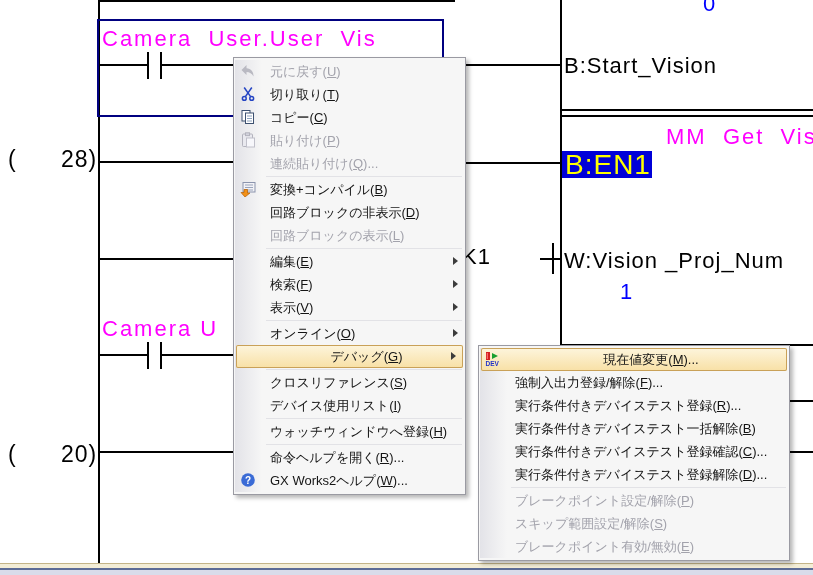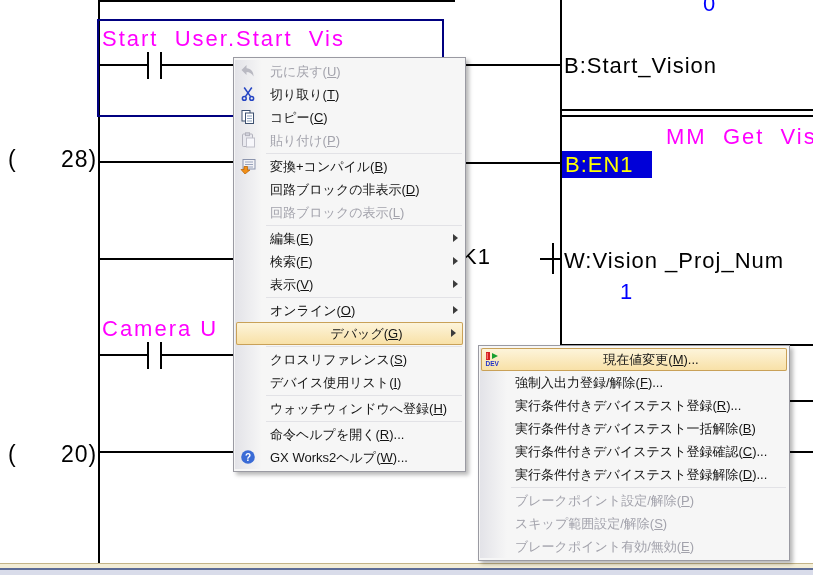--- a/index.html
+++ b/index.html
@@ -9,21 +9,21 @@
 
   
   .ln{position:absolute;background:#000;}
   .ladder-text{position:absolute;font-size:22px;letter-spacing:1px;color:#000;white-space:pre;}
   .magenta{color:#ff00ff;letter-spacing:2px;}
   .blueval{color:#0000ff;}
   .rungnum{position:absolute;font-size:23px;color:#000;white-space:pre;letter-spacing:1px;}
   #sel-box{position:absolute;left:97px;top:19px;width:343px;height:94px;
            border:2px solid #000080;background:transparent;}
   #en1-box{position:absolute;left:562px;top:151px;width:90px;height:27px;
-           background:#0000d8;color:#ffff00;font-size:22px;letter-spacing:1px;
+           background:#0000d8;color:#ffff00;font-size:28px;letter-spacing:1px;
            display:flex;align-items:center;padding-left:3px;box-sizing:border-box;}
 
   
   .bbar{position:absolute;left:0;width:813px;}
 
   
   .menu{position:absolute;background:#f6f6f6;border:1px solid #9a9aa2;
         box-shadow:3px 3px 4px rgba(0,0,0,0.28);padding:2px 0;box-sizing:border-box;}
   .gutter{position:absolute;top:2px;bottom:2px;left:1px;width:27px;
           background:linear-gradient(to right,#e3e3e8,#f6f6f6);}
@@ -71,21 +71,21 @@
   <div class="ln" style="left:147px;top:342px;width:2px;height:27px;"></div>
   <div class="ln" style="left:160px;top:342px;width:2px;height:27px;"></div>
   <div class="ln" style="left:161px;top:354px;width:72px;height:2px;"></div>
 
   <div class="ln" style="left:765px;top:400px;width:48px;height:2px;"></div>
   <div class="ln" style="left:98px;top:451px;width:135px;height:2px;"></div>
   <div class="ln" style="left:765px;top:451px;width:48px;height:2px;"></div>
 
   <div id="sel-box"></div>
 
-  <span class="ladder-text magenta" style="left:102px;top:26px;">Start  User.Start  Vis</span>
+  <span class="ladder-text magenta" style="left:102px;top:26px;">Camera  User.User  Vis</span>
   <span class="ladder-text" style="left:564px;top:53px;">B:Start_Vision</span>
   <span class="ladder-text blueval" style="left:703px;top:-9px;">0</span>
   <span class="ladder-text magenta" style="left:666px;top:124px;">MM  Get  Vis</span>
   <div id="en1-box">
       <span>B:EN1</span>
     </div>
   <span class="ladder-text" style="left:462px;top:244px;">K1</span>
   <span class="ladder-text" style="left:564px;top:248px;">W:Vision _Proj_Num</span>
   <span class="ladder-text blueval" style="left:620px;top:279px;">1</span>
   <span class="ladder-text magenta" style="left:102px;top:316px;">Camera U</span>
@@ -132,20 +132,23 @@
         <span>コピー(<u>C</u>)</span>
       </div>
       <div class="mi disabled">
         <span class="ico"><svg width="16" height="16" viewBox="0 0 16 16">
             <rect x="2.5" y="2" width="10" height="12.5" rx="1" fill="#e9e9ef" stroke="#b3b3bd"></rect>
             <rect x="5.5" y="0.8" width="4" height="2.8" fill="#d3d3dd" stroke="#b3b3bd"></rect>
             <rect x="6.5" y="6" width="8" height="9" fill="#f7f7fb" stroke="#c0c0ca"></rect>
           </svg></span>
         <span>貼り付け(<u>P</u>)</span>
       </div>
+      <div class="mi disabled">
+        <span>連続貼り付け(<u>Q</u>)...</span>
+      </div>
       <div class="msep"></div>
       <div class="mi">
         <span class="ico"><svg width="16" height="16" viewBox="0 0 16 16">
             <rect x="3" y="1.5" width="12" height="9.5" fill="#f2f2f6" stroke="#8b94ad"></rect>
             <line x1="5" y1="4" x2="13" y2="4" stroke="#9aa4bc"></line>
             <line x1="5" y1="6.5" x2="13" y2="6.5" stroke="#9aa4bc"></line>
             <line x1="5" y1="9" x2="13" y2="9" stroke="#9aa4bc"></line>
             <path d="M7.5 8.5 L7.5 12 L10 12 L5 16 L1 11.5 L4 11.5 L4 8.5 Z" fill="#f29018" stroke="#b65f00" stroke-width="0.7"></path>
           </svg></span>
         <span>変換+コンパイル(<u>B</u>)</span>

